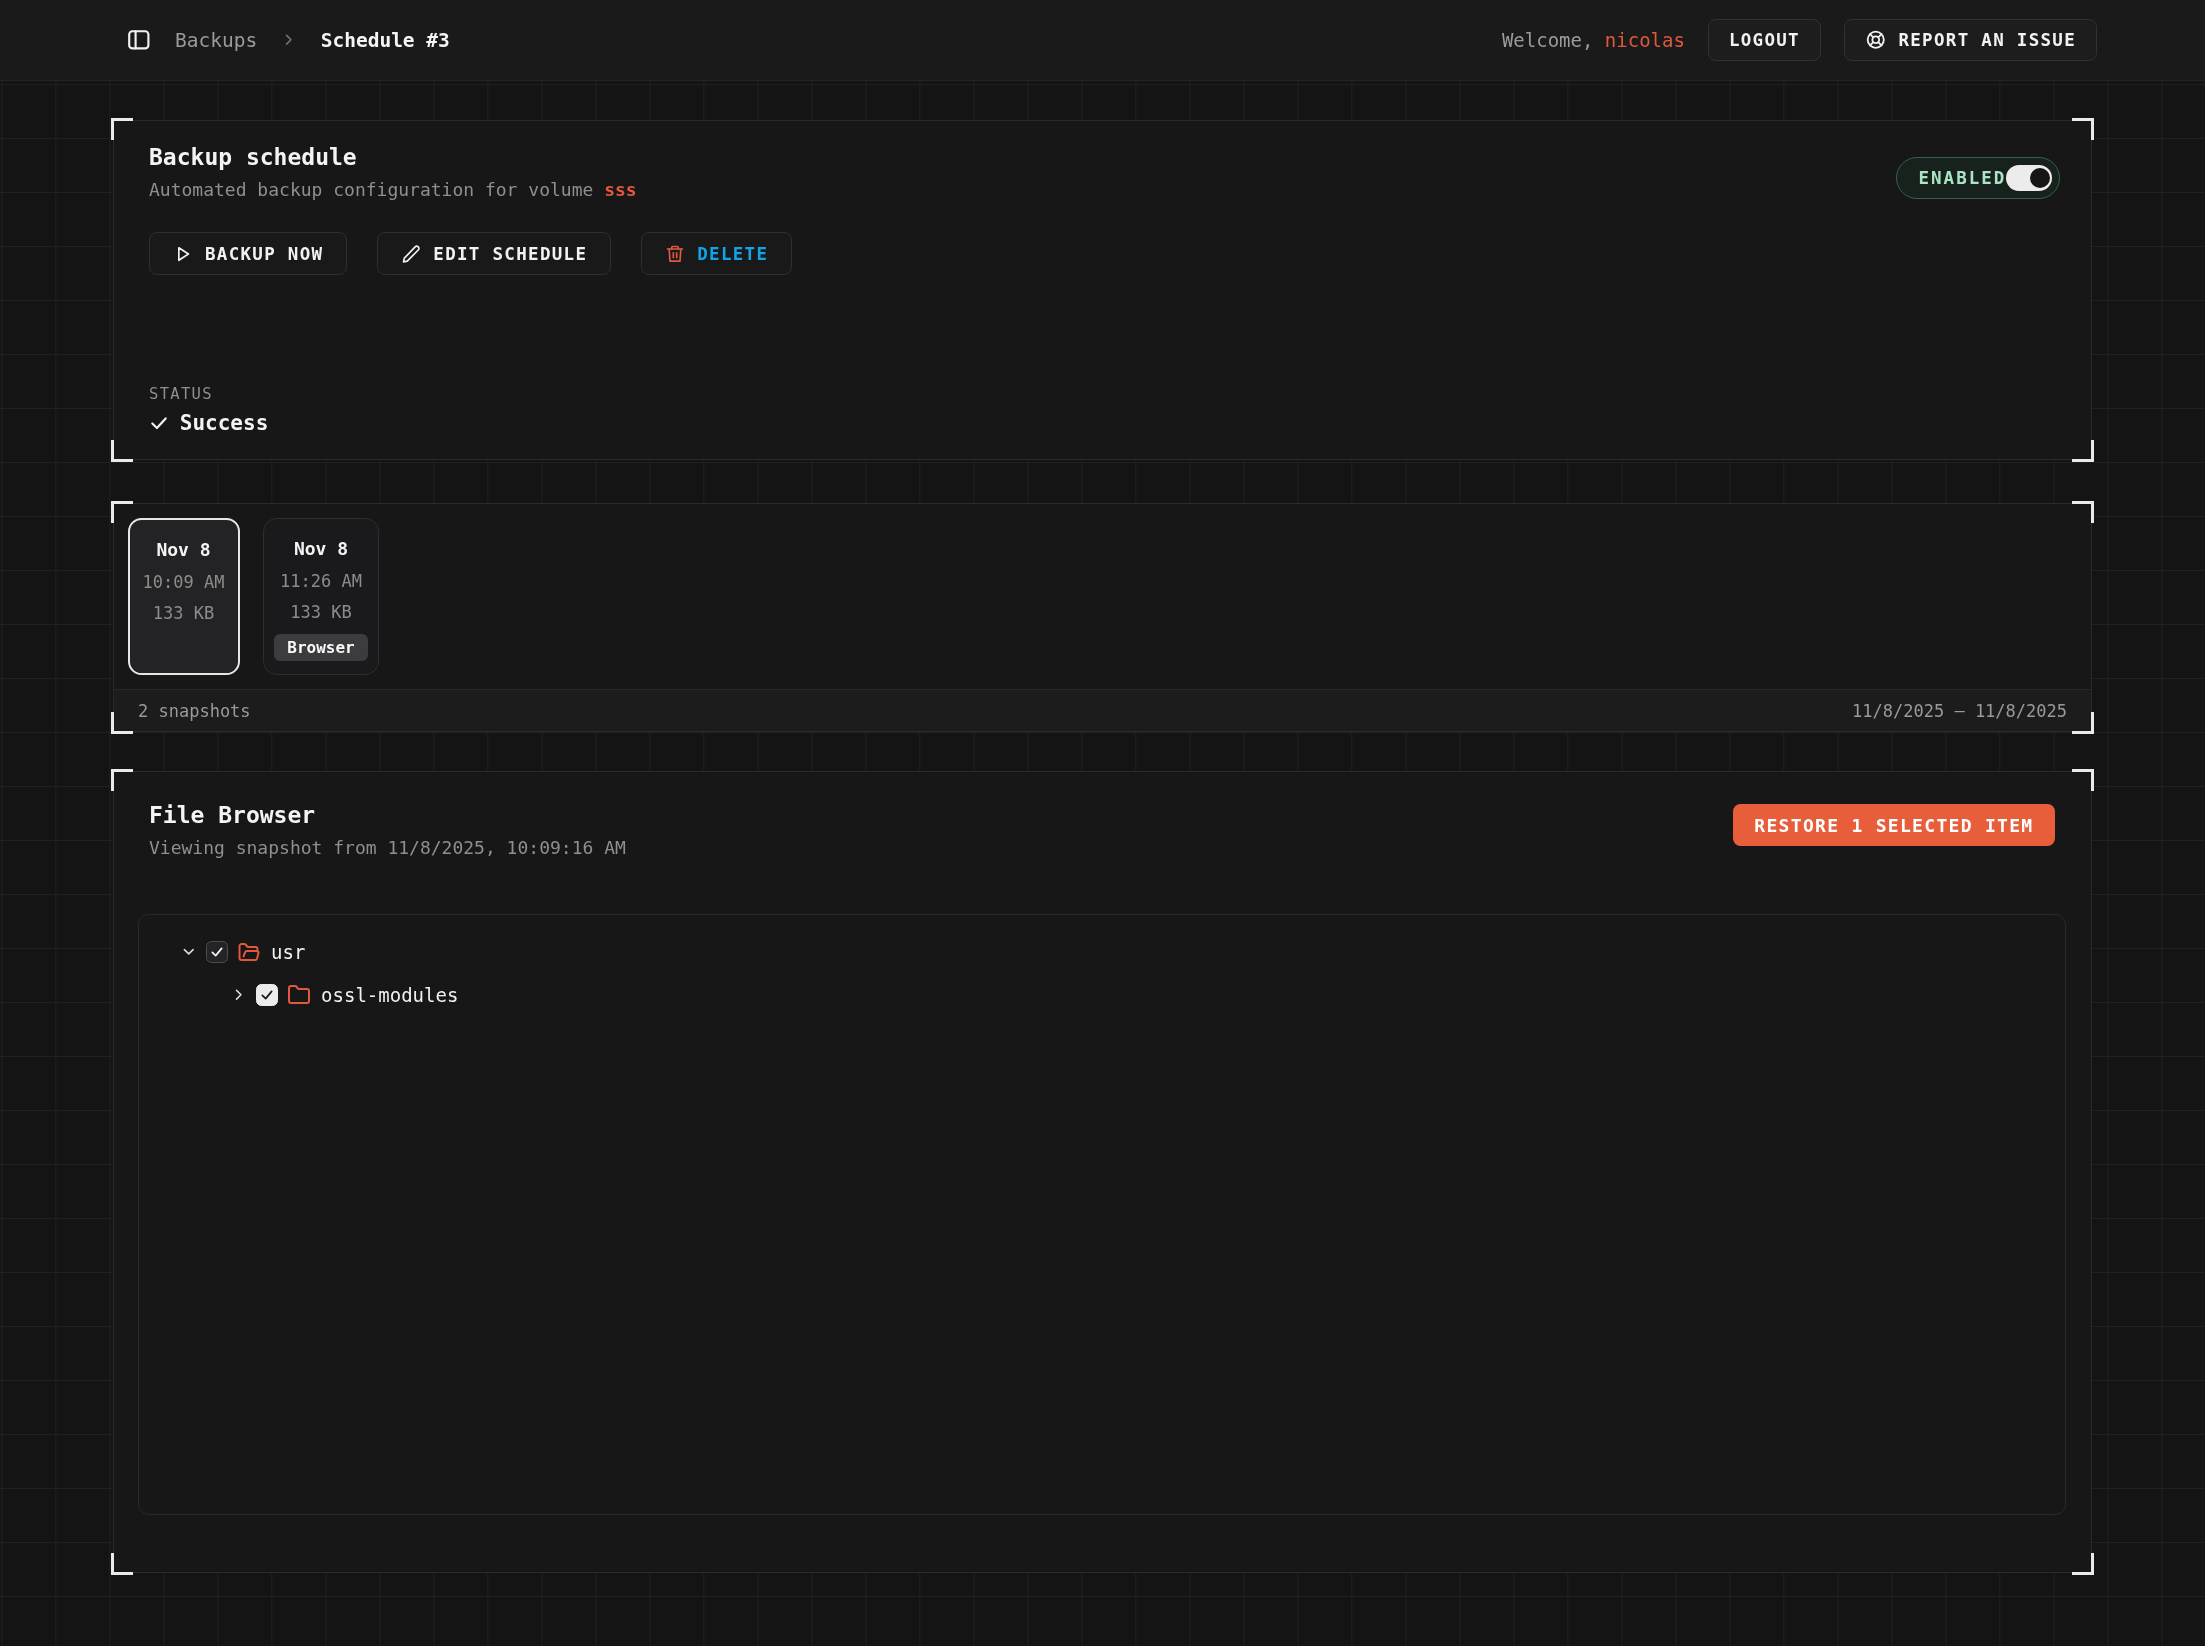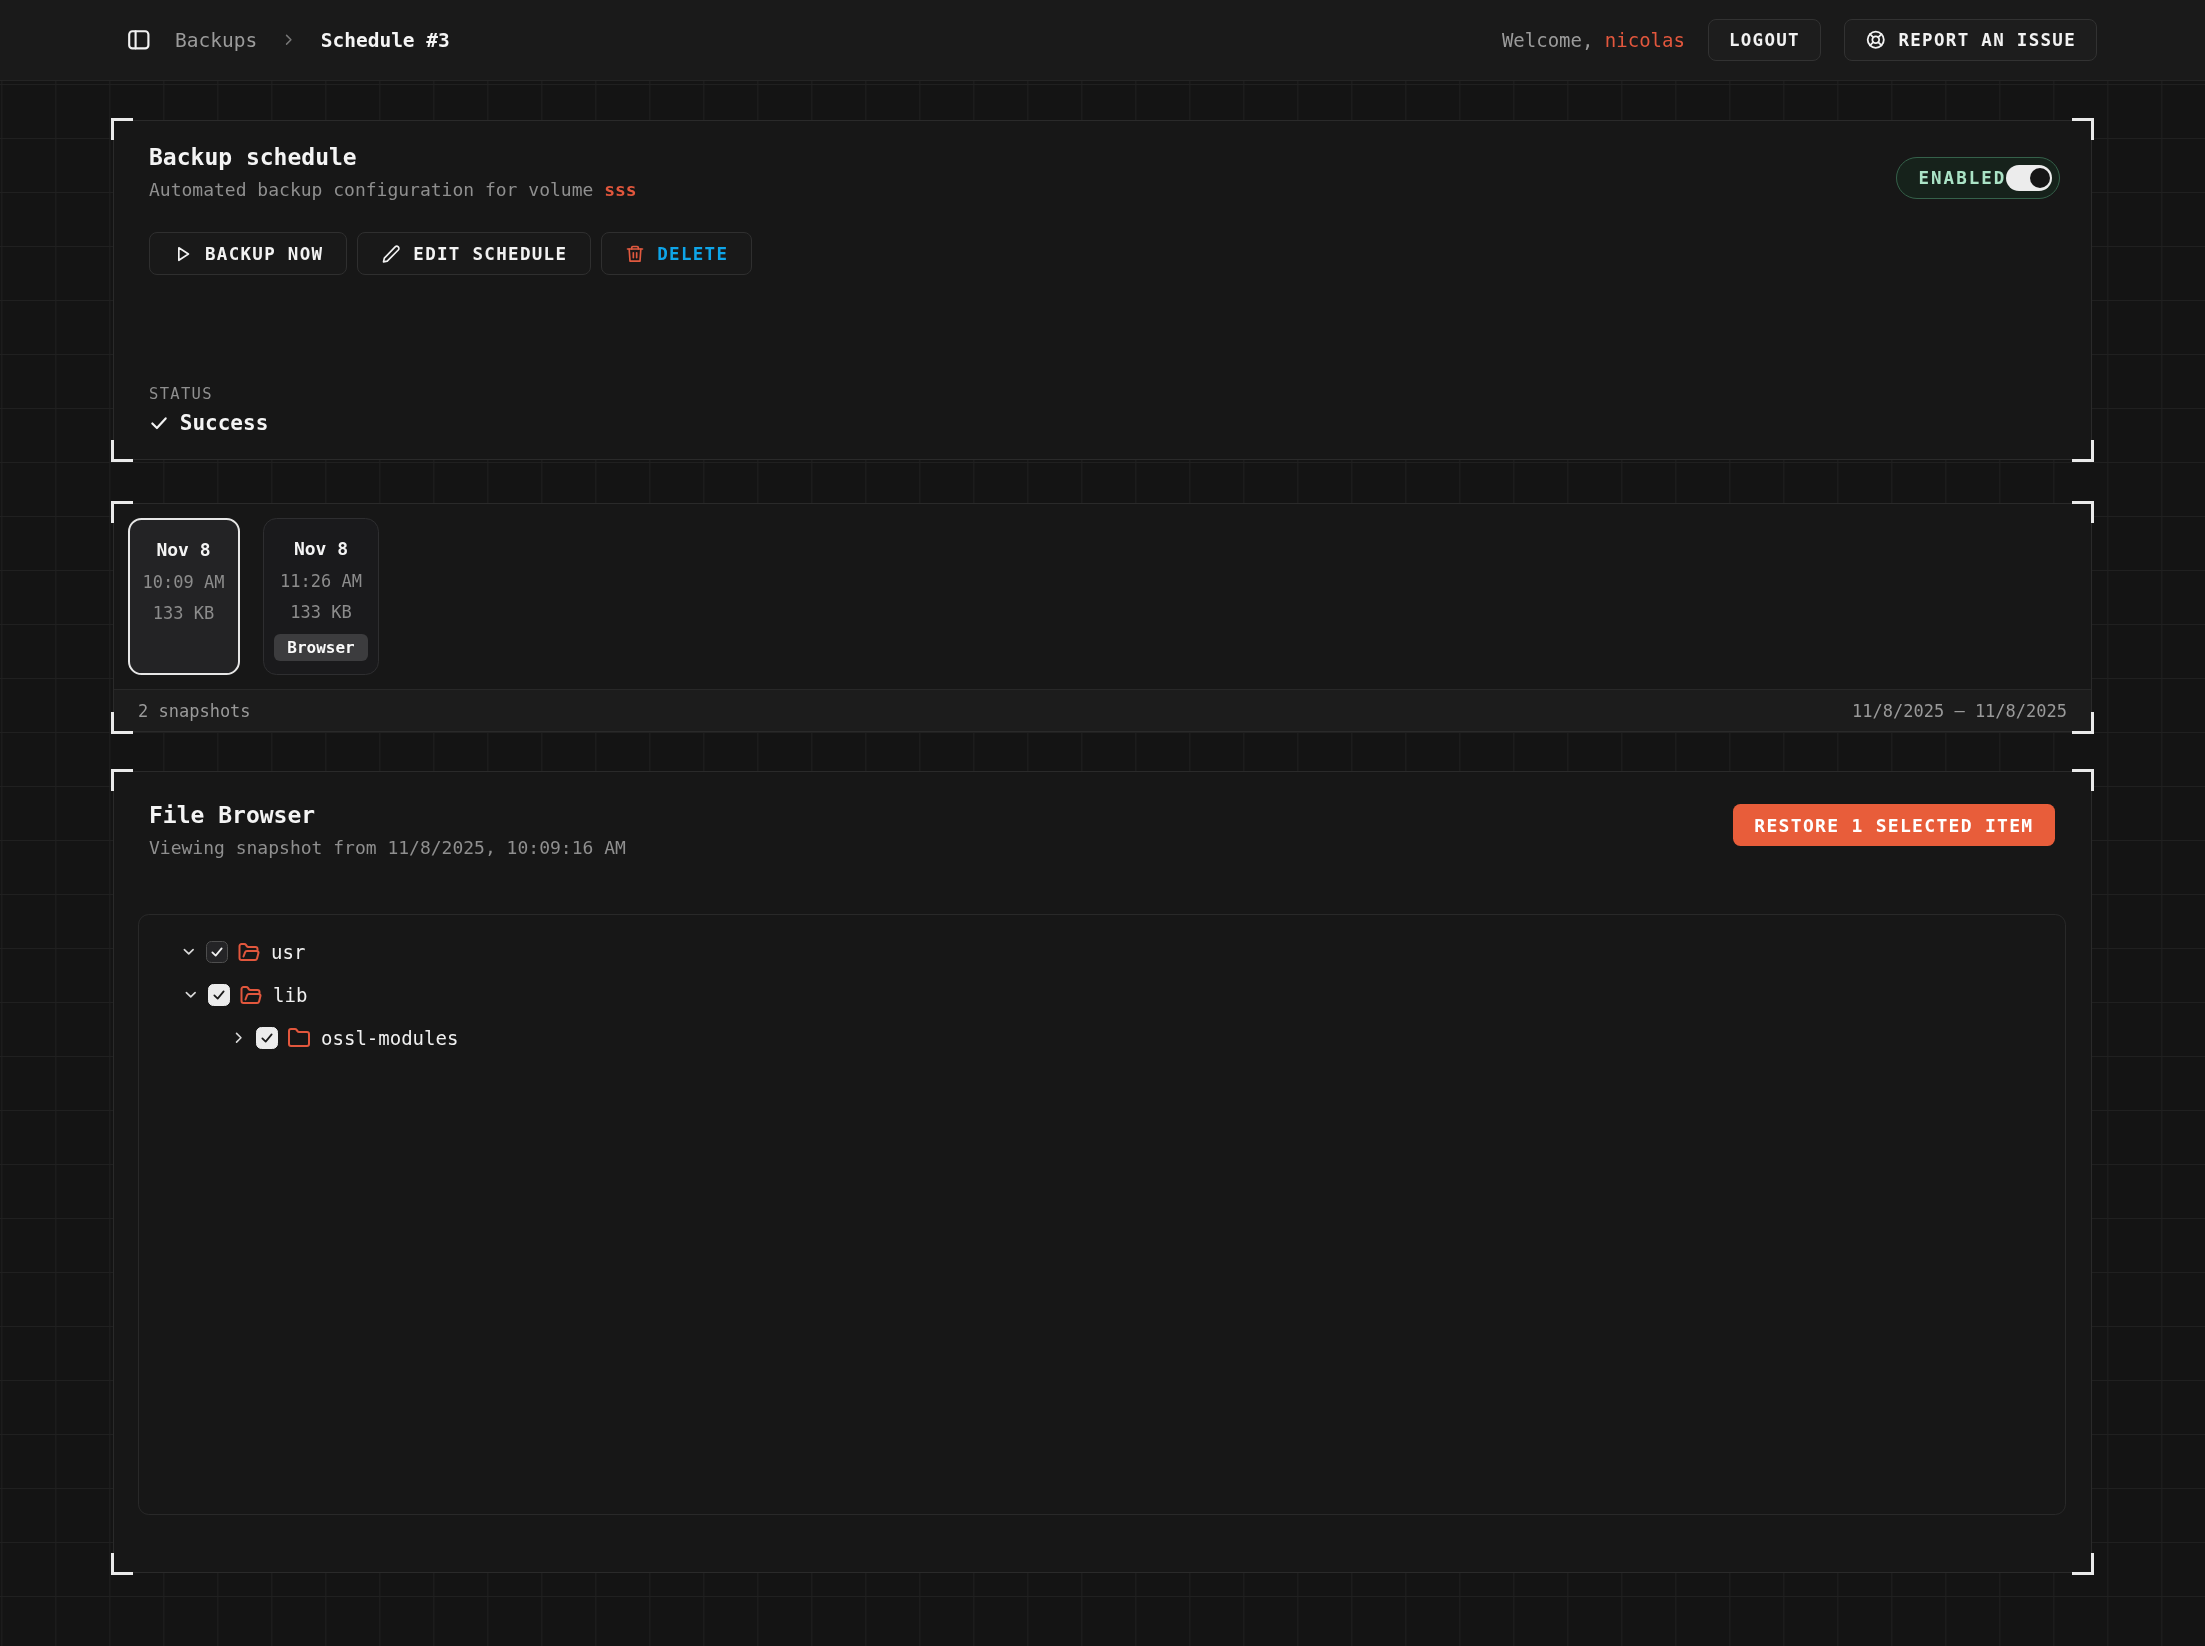--- a/index.html
+++ b/index.html
@@ -50,21 +50,21 @@
 
   .enabled-pill {
     position:absolute; right:31px; top:36px; height:42px;
     display:flex; align-items:center; padding:0 6.7px 0 21.5px;
     border:1.3px solid #35614a; border-radius:23px; background:#16221b; cursor:pointer;
   }
   .enabled-pill .lbl { font-size:17.5px; font-weight:bold; letter-spacing:2px; color:#abe3c6; }
   .switch { position:relative; width:46px; height:25.6px; background:#ececec; border-radius:13.5px; }
   .switch .knob { position:absolute; top:2.7px; right:2.7px; width:20px; height:20px; border-radius:50%; background:#161616; }
 
-  .btn-row { position:absolute; left:35px; top:111px; display:flex; gap:10px; }
+  .btn-row { position:absolute; left:35px; top:111px; display:flex; gap:30px; }
   .btn {
     height:43px; padding:0 23px; border:1.3px solid #2f2f2f; border-radius:8px; background:#191919;
     color:#f2f2f2; font-family:inherit; font-weight:bold; font-size:17.5px; letter-spacing:1.3px;
     display:flex; align-items:center; gap:12px; cursor:pointer;
   }
   .btn.danger { color:#0ea5e9; }
 
   .fields { position:absolute; left:35px; top:191px; width:1909px; display:grid; grid-template-columns:repeat(4,1fr); }
   .f-label { font-size:15.5px; color:#8f8f8f; letter-spacing:1.3px; }
   .f-value { margin-top:8px; font-size:21px; font-weight:bold; color:#f4f4f4; }
@@ -261,38 +261,20 @@
             </svg>
         </span>
         <span class="tw tree-folder">
           <svg width="24" height="24" viewBox="0 0 24 24" fill="none" stroke="#e2573d" stroke-width="2" stroke-linecap="round" stroke-linejoin="round">
               <path d="M20.5 11.5V9a2 2 0 0 0-2-2h-7.1a2 2 0 0 1-1.66-.9l-.78-1.2A2 2 0 0 0 7.29 4H4.5a2 2 0 0 0-2 2v12a2 2 0 0 0 2 2h13.62a2 2 0 0 0 1.94-1.5l1.4-5.5a1.6 1.6 0 0 0-1.55-2h-10a2 2 0 0 0-1.87 1.3L6.5 16.5"></path>
             </svg>
         </span>
         <span class="tree-label">usr</span>
       </div>
 
-      <div class="tree-row ind-1">
-        <span class="tw tree-chevron">
-          <svg width="17.5" height="17.5" viewBox="0 0 24 24" fill="none" stroke="#d9d9d9" stroke-width="2.2" stroke-linecap="round" stroke-linejoin="round">
-              <polyline points="6 9 12 15 18 9"></polyline>
-            </svg>
-        </span>
-        <span class="tw cb white">
-          <svg width="16" height="16" viewBox="0 0 24 24" fill="none" stroke="#1a1a1a" stroke-width="2.6" stroke-linecap="round" stroke-linejoin="round">
-              <polyline points="5 12.5 10 17.5 19 6.5"></polyline>
-            </svg>
-        </span>
-        <span class="tw tree-folder">
-          <svg width="24" height="24" viewBox="0 0 24 24" fill="none" stroke="#e2573d" stroke-width="2" stroke-linecap="round" stroke-linejoin="round">
-              <path d="M20.5 11.5V9a2 2 0 0 0-2-2h-7.1a2 2 0 0 1-1.66-.9l-.78-1.2A2 2 0 0 0 7.29 4H4.5a2 2 0 0 0-2 2v12a2 2 0 0 0 2 2h13.62a2 2 0 0 0 1.94-1.5l1.4-5.5a1.6 1.6 0 0 0-1.55-2h-10a2 2 0 0 0-1.87 1.3L6.5 16.5"></path>
-            </svg>
-        </span>
-        <span class="tree-label">lib</span>
-      </div>
 
       <div class="tree-row ind-2">
         <span class="tw tree-chevron">
           <svg width="17.5" height="17.5" viewBox="0 0 24 24" fill="none" stroke="#d9d9d9" stroke-width="2.2" stroke-linecap="round" stroke-linejoin="round">
               <polyline points="9 6 15 12 9 18"></polyline>
             </svg>
         </span>
         <span class="tw cb white">
           <svg width="16" height="16" viewBox="0 0 24 24" fill="none" stroke="#1a1a1a" stroke-width="2.6" stroke-linecap="round" stroke-linejoin="round">
               <polyline points="5 12.5 10 17.5 19 6.5"></polyline>

